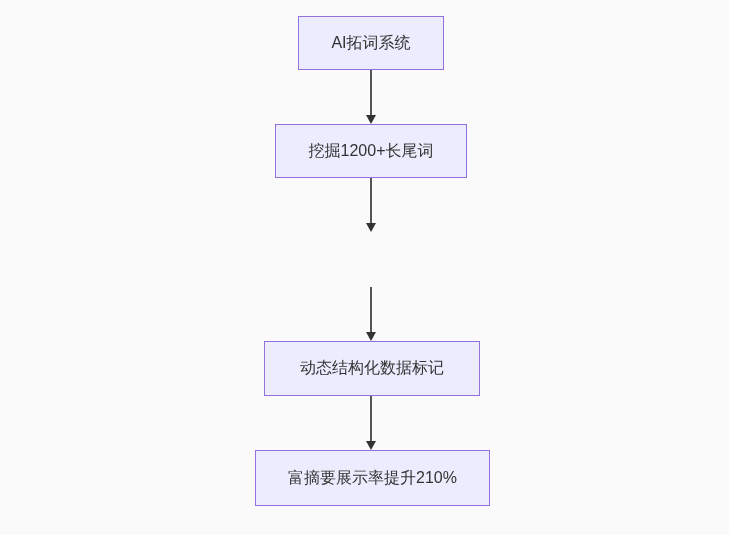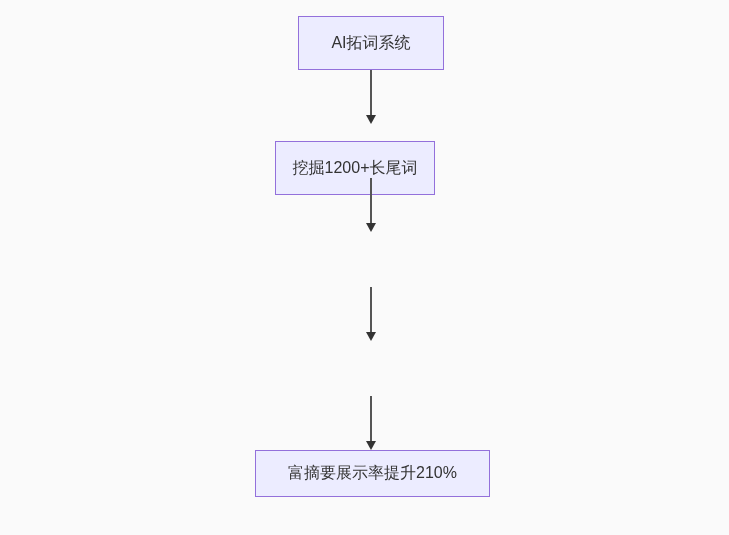--- a/index.html
+++ b/index.html
@@ -22,24 +22,24 @@
     border: 1px solid #9370DB;
     color: #333333;
     font-size: 16px;
     display: flex;
     align-items: center;
     justify-content: center;
     text-align: right;
     white-space: nowrap;
   }
   .node-1 { left: 298px; top: 16px;  width: 146px; height: 54px; }
-  .node-2 { left: 275px; top: 124px; width: 160px; height: 54px; margin-top: 17px; }
+  .node-2 { left: 275px; top: 124px; width: 192px; height: 54px; }
   .node-3 { left: 261px; top: 232px; width: 221px; height: 55px; }
   .node-4 { left: 264px; top: 341px; width: 216px; height: 55px; }
-  .node-5 { left: 255px; top: 450px; width: 235px; height: 47px; }
+  .node-5 { left: 255px; top: 450px; width: 235px; height: 56px; }
 
   .arrow {
     position: absolute;
     left: 365px;           
     width: 12px;
   }
   .arrow-1 { top: 70px;  height: 54px; }
   .arrow-2 { top: 178px; height: 54px; }
   .arrow-3 { top: 287px; height: 54px; }
   .arrow-4 { top: 396px; height: 54px; }
@@ -85,20 +85,23 @@
     <div class="shaft"></div>
     <div class="head"></div>
   </div>
 
 
   <div class="arrow arrow-3">
     <div class="shaft"></div>
     <div class="head"></div>
   </div>
 
+  <div class="node node-4">
+    <span>动态结构化数据标记</span>
+  </div>
 
   <div class="arrow arrow-4">
     <div class="shaft"></div>
     <div class="head"></div>
   </div>
 
   <div class="node node-5">
     <span>富摘要展示率提升210%</span>
   </div>
 

